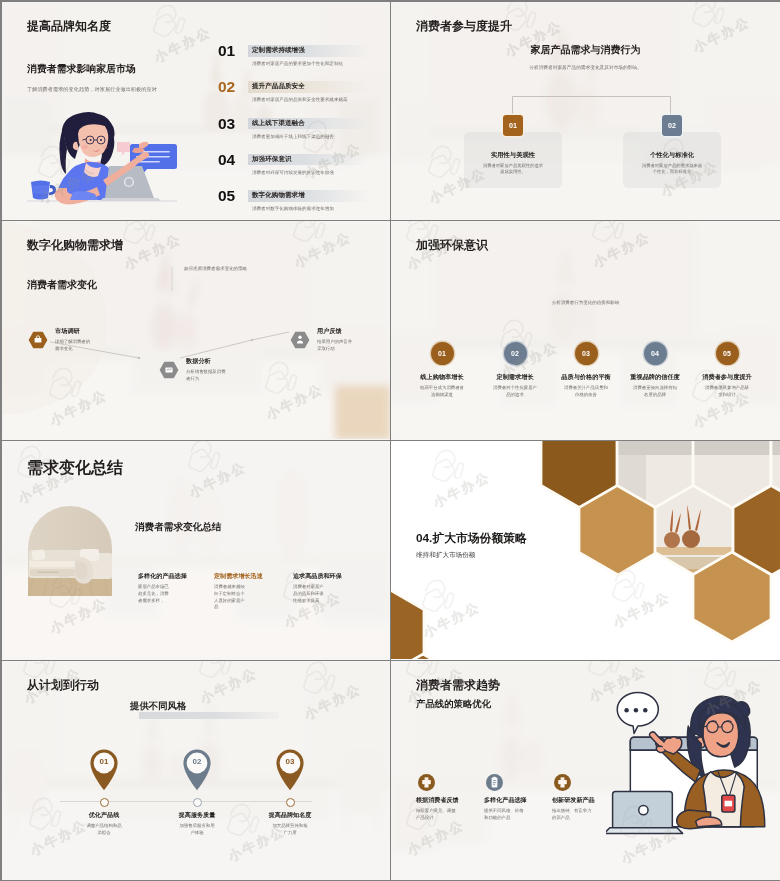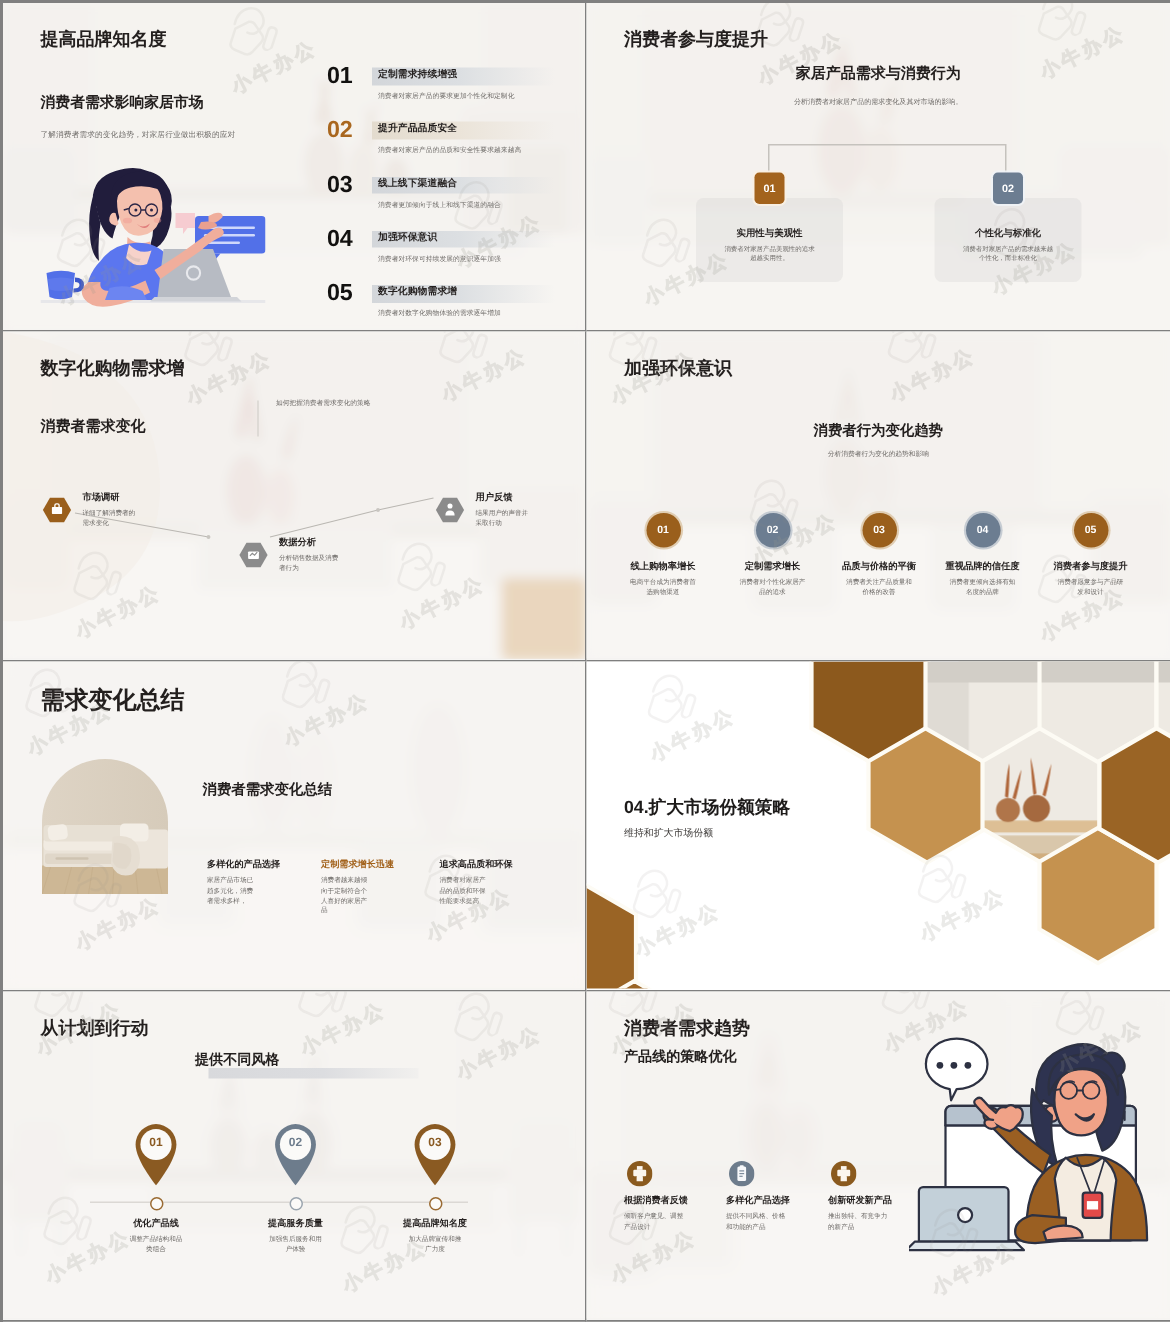--- a/index.html
+++ b/index.html
@@ -440,21 +440,20 @@
             <path d="M24 29 l7 -7 q2 -2 4 0 q2 2 0 4 l-7 7 q-2 2 -4 0 q-2 -2 0 -4z" fill="none" stroke="#8f8c85" stroke-width="1.7" stroke-linejoin="round"></path>
           </svg></div>
         <div class="wm" style="left:108px;top:130px;transform:rotate(-27deg)">小牛办公</div>
     <div class="wmlogo" style="left: 296px; top: 148px; transform: rotate(-27deg);"><svg viewBox="0 0 38 34" width="38" height="34">
             <path d="M13 8 q6 -7 13 -5 q6 2 6 8 q0 6 -6 8 q-5 2 -8 -2" fill="none" stroke="#8f8c85" stroke-width="1.7" stroke-linecap="round"></path>
             <path d="M12 11 l-7 7 q-2 2 0 5 l5 6 q2 2 5 1 l8 -3 q3 -1 3 -4 l-1 -8 q0 -3 -3 -4z" fill="none" stroke="#8f8c85" stroke-width="1.7" stroke-linejoin="round"></path>
             <path d="M24 29 l7 -7 q2 -2 4 0 q2 2 0 4 l-7 7 q-2 2 -4 0 q-2 -2 0 -4z" fill="none" stroke="#8f8c85" stroke-width="1.7" stroke-linejoin="round"></path>
           </svg></div>
         <div class="wm" style="left:300px;top:180px;transform:rotate(-27deg)">小牛办公</div>
     <div class="stitle" style="left:25px;top:17.5px;font-size:12px">加强环保意识</div>
-    <div class="s4head">消费者行为变化趋势</div>
     <div class="s4sub">分析消费者行为变化的趋势和影响</div>
     <div class="s4items">
           <div class="s4circ" style="left: 39.5px; top: 121px; background: rgb(154, 95, 28); box-shadow: rgb(224, 205, 178) 0px 0px 0px 1.4px;">01</div>
           <div class="s4lab" style="left: 11px; top: 152px; width: 80px;">线上购物率增长</div>
           <div class="s4desc" style="left: 28px; top: 164px; width: 46px;">电商平台成为消费者首选购物渠道</div>
           <div class="s4circ" style="left: 112.5px; top: 121px; background: rgb(108, 125, 145); box-shadow: rgb(198, 204, 211) 0px 0px 0px 1.4px;">02</div>
           <div class="s4lab" style="left: 84px; top: 152px; width: 80px;">定制需求增长</div>
           <div class="s4desc" style="left: 101px; top: 164px; width: 46px;">消费者对个性化家居产品的追求</div>
           <div class="s4circ" style="left: 183.5px; top: 121px; background: rgb(154, 95, 28); box-shadow: rgb(224, 205, 178) 0px 0px 0px 1.4px;">03</div>
           <div class="s4lab" style="left: 155px; top: 152px; width: 80px;">品质与价格的平衡</div>

